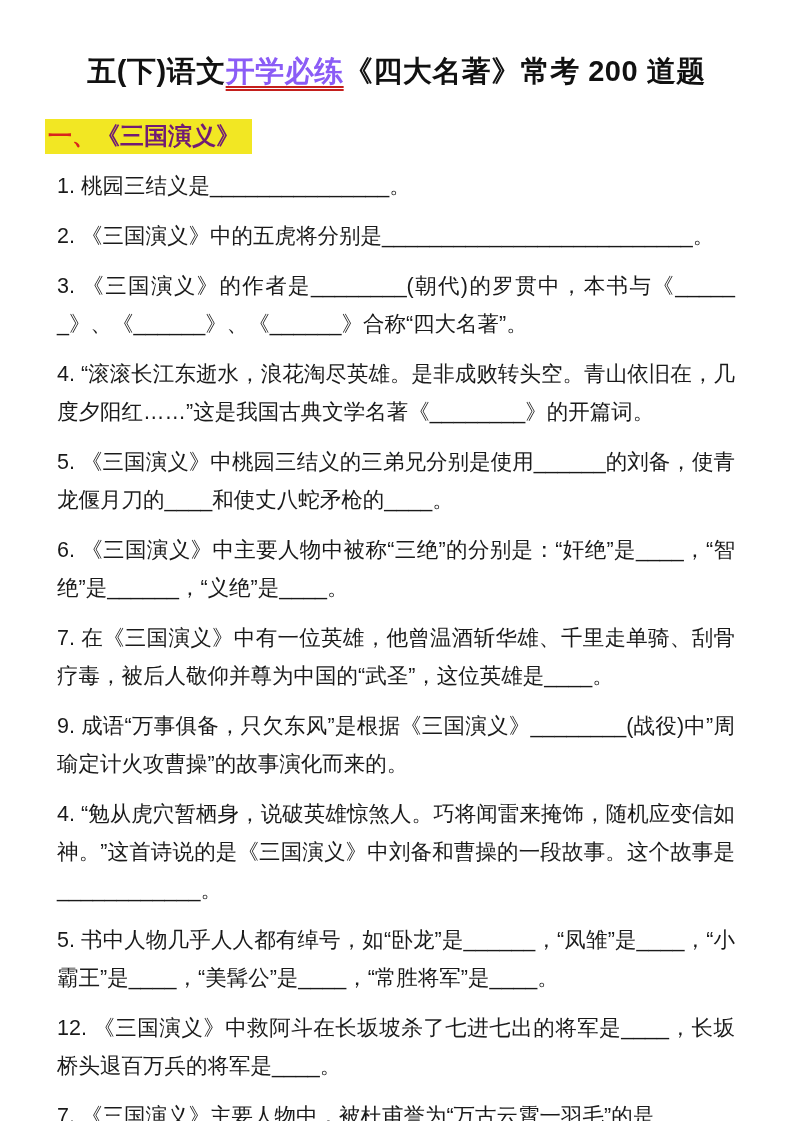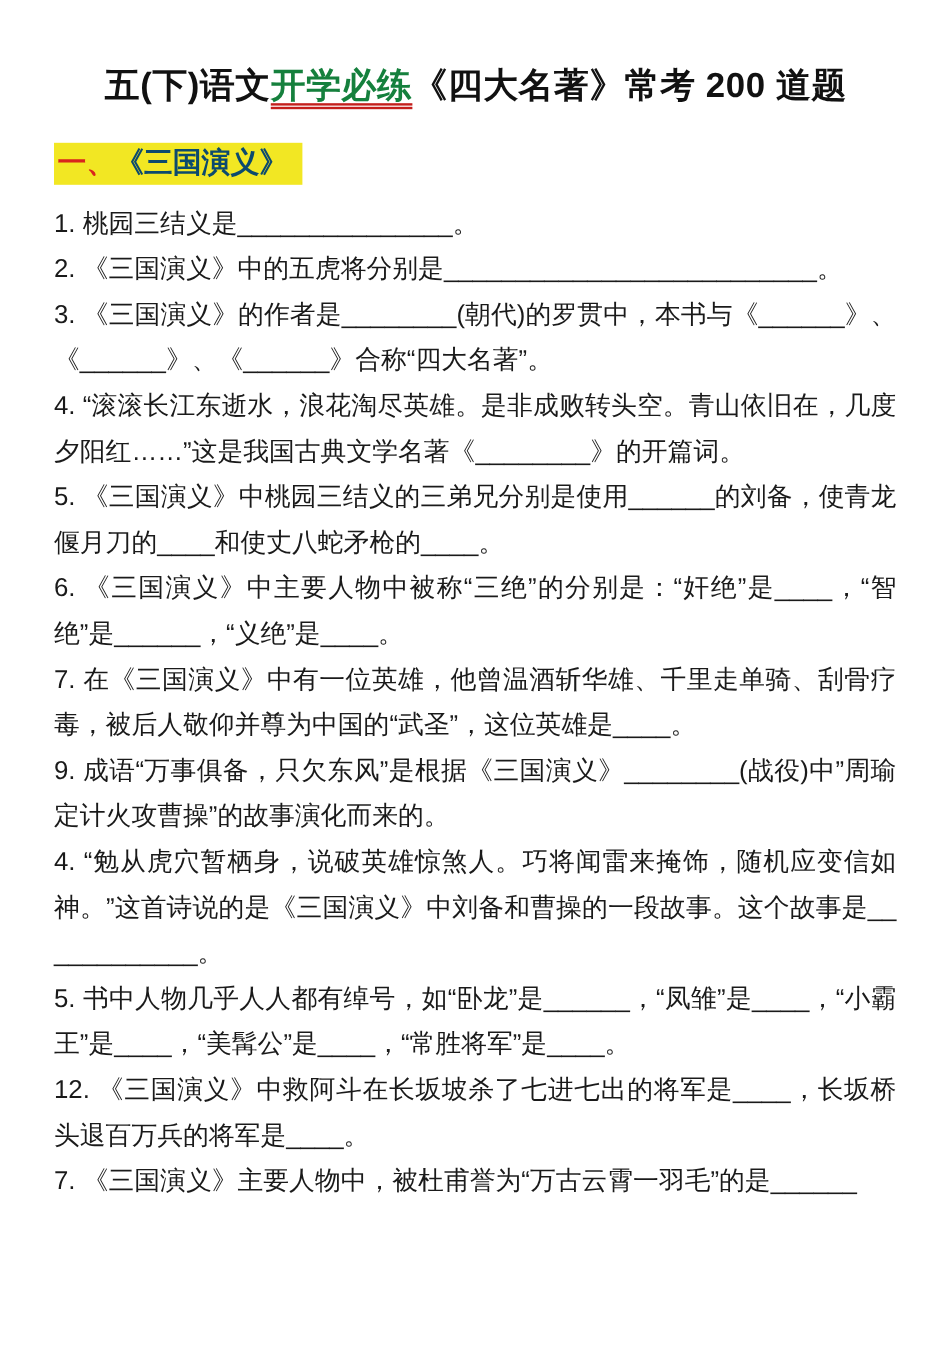--- a/index.html
+++ b/index.html
@@ -20,49 +20,49 @@
   .doc-title {
     margin: 52px 20px 0 20px;
     text-align: center;
     font-size: 29px;
     font-weight: 700;
     color: #111111;
     letter-spacing: 0.5px;
     white-space: nowrap;
   }
   .doc-title .title-emphasis {
-    color: #15803d;
+    color: #8b5cf6;
     text-decoration: underline double;
     text-decoration-color: #c41f1c;
     text-decoration-thickness: 2px;
     text-underline-offset: 5px;
   }
   .section-heading-row {
     margin: 27px 0 0 45px;
   }
   .section-heading {
     display: inline-block;
     background: #f2e723;
     padding: 4px 12px 5px 3px;
     font-size: 24px;
     font-weight: 700;
     line-height: 1.1;
   }
   .section-number { color: #d9251c; }
-  .section-name { color: #0c4a6e; }
+  .section-name { color: #701a75; }
   .questions {
     margin: 13px 46px 0 45px;
     font-size: 21.5px;
     line-height: 38px;
     text-align: justify;
     text-justify: inter-ideograph;
     color: #1a1a1a;
   }
   .questions p {
-    margin: 0;
+    margin: 12px;
     padding: 0;
     word-break: break-all;
   }
 </style>
 </head>
 <body>
 
 <div class="page">
 
   <h1 class="doc-title">

